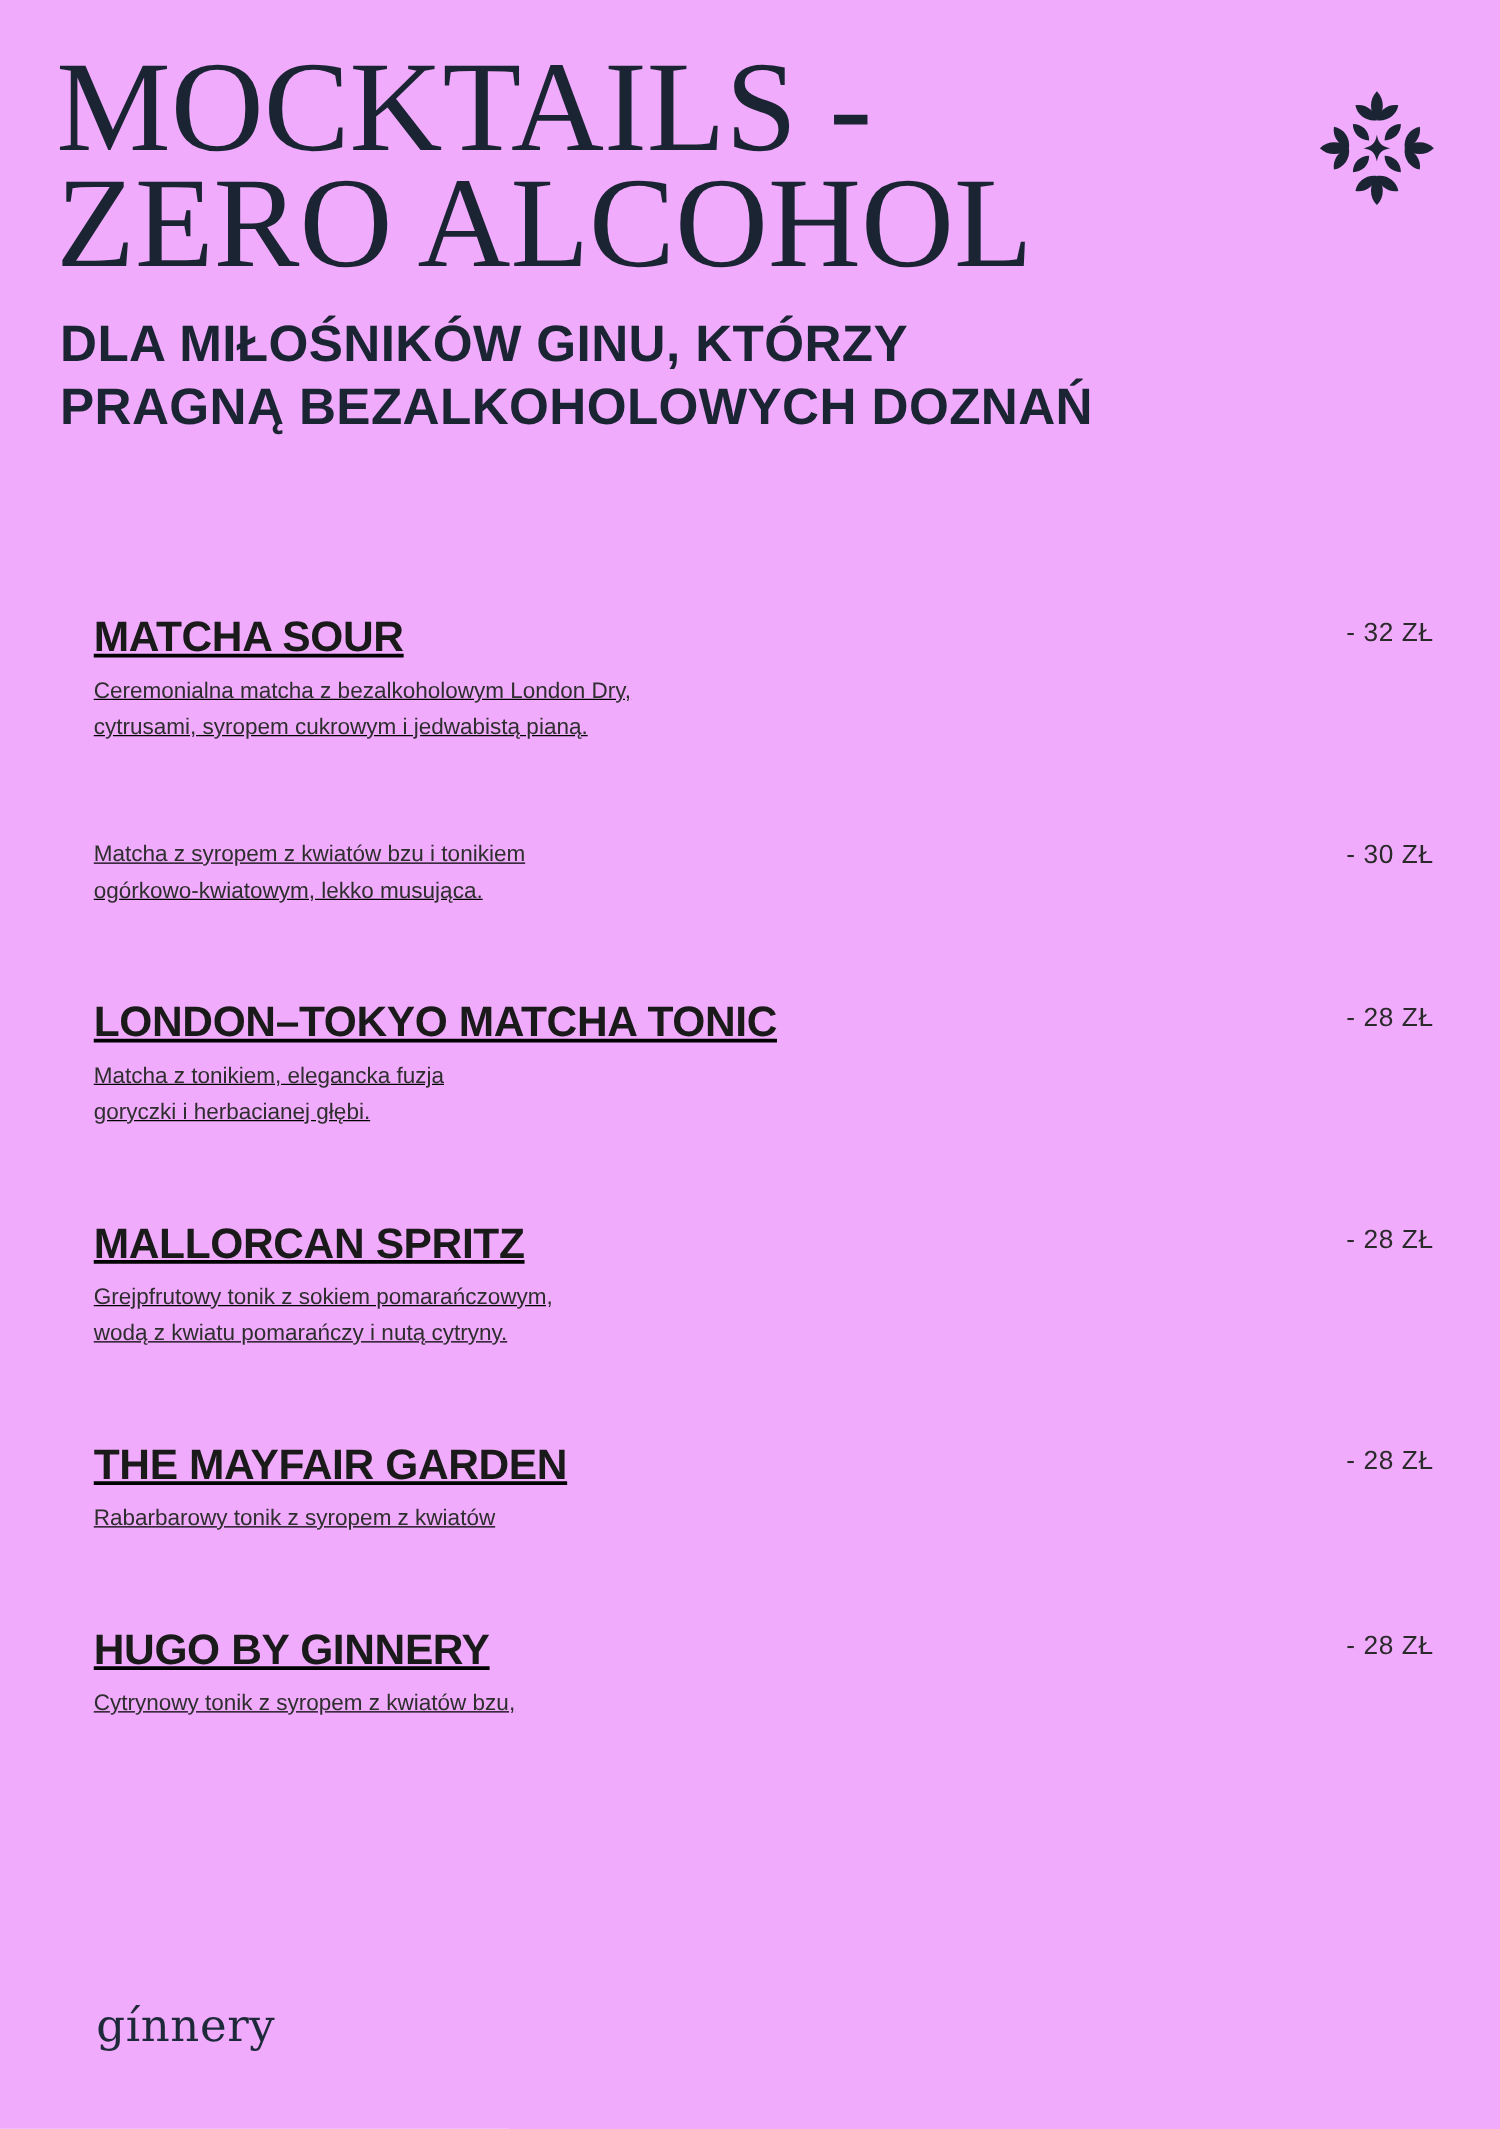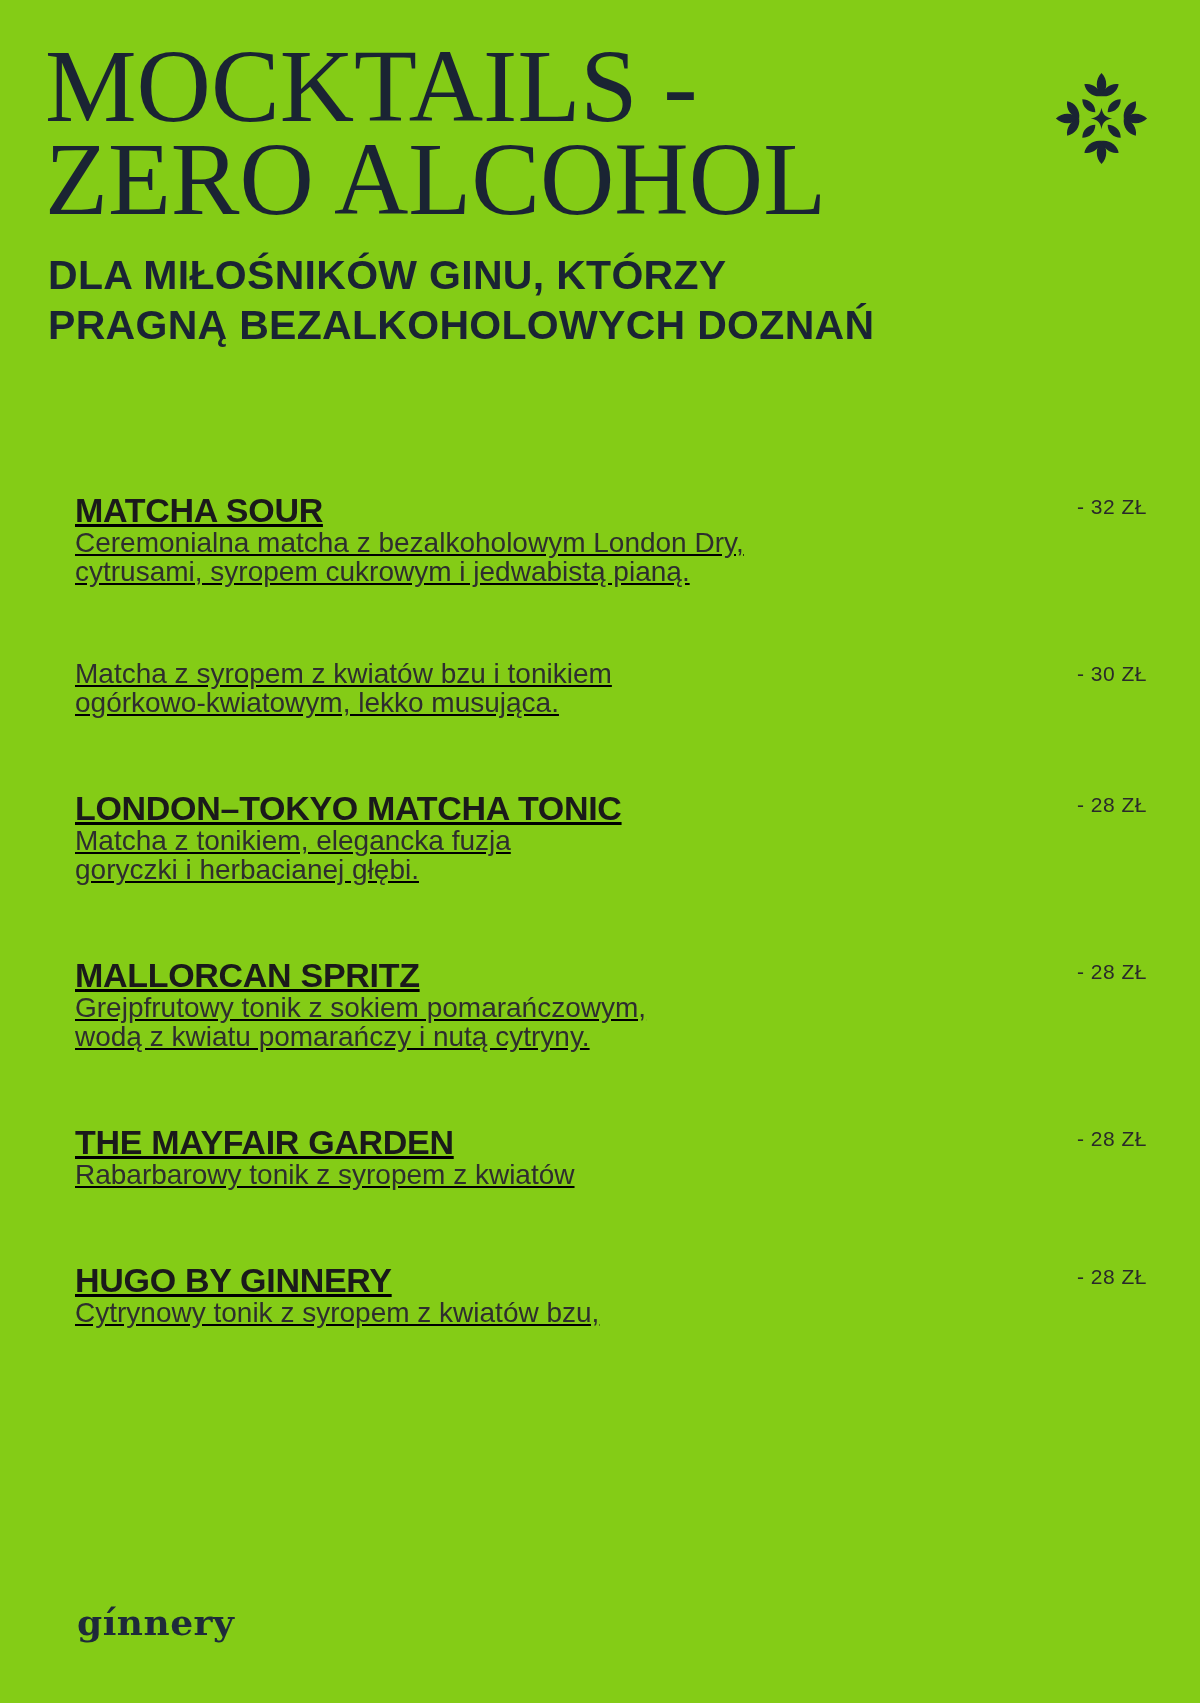--- a/index.html
+++ b/index.html
@@ -10,21 +10,21 @@
     --logo_navy:#1e2a3a;
   }
   *{margin:0;padding:0;box-sizing:border-box;}
   html,body{background:#ffffff;}
   body{
     width:1200px;height:1703px;
     position:relative;overflow:hidden;
     font-family:"Liberation Sans",sans-serif;
     -webkit-font-smoothing:antialiased;
   }
-  .page{position:absolute;inset:0;background:#84cc16;}
+  .page{position:absolute;inset:0;background:#f0abfc;}
 
   
   .header{position:absolute;left:45px;top:40px;}
   .main-title{
     font-family:"Liberation Serif",serif;
     font-weight:400;
     font-size:103px;
     line-height:0.9;
     letter-spacing:0px;
     color:var(--navy);
@@ -54,39 +54,39 @@
   .menu-item{position:relative;margin-bottom:73px;}
   .item-name{
     font-size:34px;
     font-weight:700;
     line-height:36px;
     letter-spacing:-0.3px;
     color:var(--ink);
     white-space:nowrap;
   }
   .item-desc{
-    margin-top:0;
-    font-size:28px;
+    margin-top:10px;
+    font-size:18px;
     line-height:29px;
     color:var(--body_text);
   }
   .item-desc span{display:block;}
   .item-price{
     position:absolute;right:0;top:3px;
     font-size:21px;
     letter-spacing:0.5px;
     color:var(--price_text);
     white-space:nowrap;
   }
 
   
   .brand-logo{
     position:absolute;left:77px;top:1601px;
     font-family:"DejaVu Serif",serif;
-    font-weight:700;
+    font-weight:400;
     font-size:36px;
     letter-spacing:0.5px;
     color:var(--logo_navy);
   }
 </style>
 </head>
 <body>
 
 <div class="page">
 

